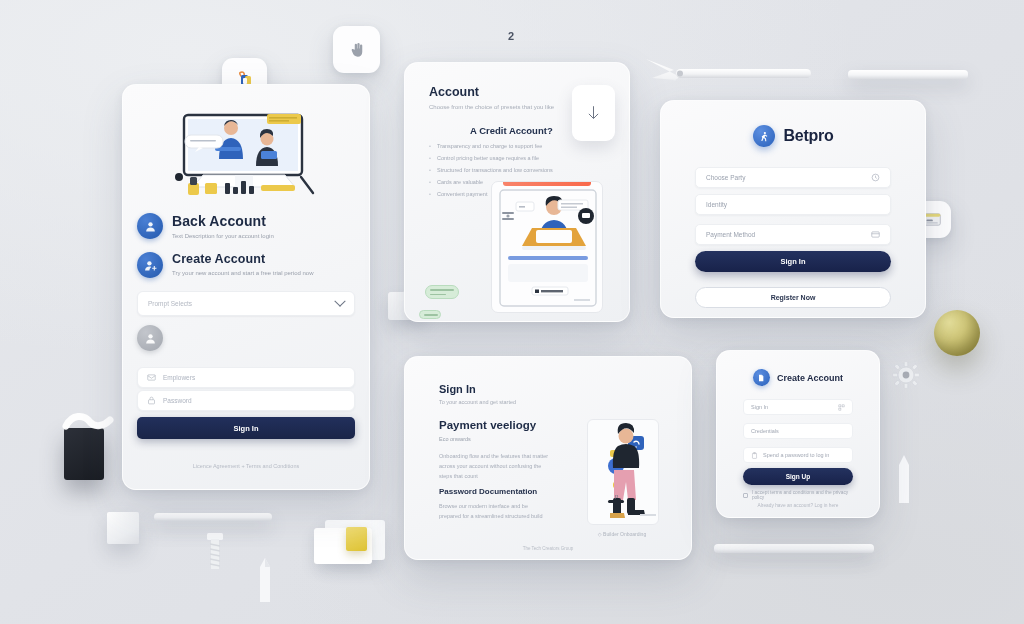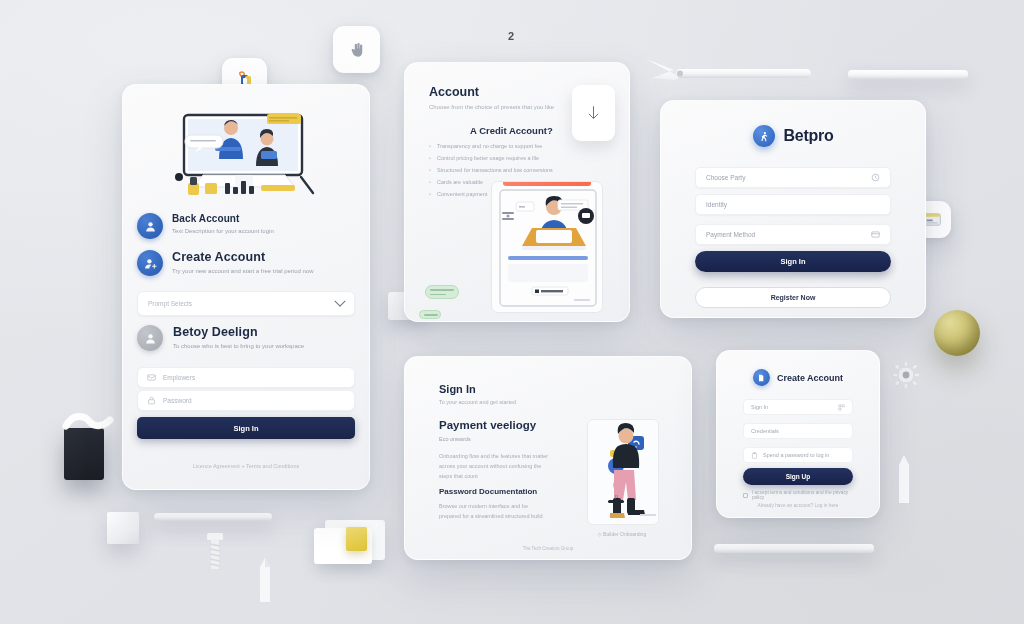--- a/index.html
+++ b/index.html
@@ -32,21 +32,21 @@
   .lc-illus { position: absolute; left: 26px; top: 26px; width: 196px; height: 94px; }
   .lc-rows { position: absolute; left: 14px; top: 128px; right: 14px; }
   .row { display: flex; align-items: flex-start; gap: 9px; margin-bottom: 11px; }
   .circ { width: 26px; height: 26px; border-radius: 50%; flex: 0 0 26px;
           background: radial-gradient(circle at 33% 28%, #4a7fd4, #2459ad);
           box-shadow: 0 2px 5px rgba(36,89,173,.35);
           display: flex; align-items: center; justify-content: center; }
   .circ.grey { background: radial-gradient(circle at 33% 28%, #c3c6cc, #a3a7af);
                box-shadow: 0 2px 5px rgba(120,125,135,.3); }
   .circ svg { width: 13px; height: 13px; fill: #fff; opacity: .92; }
-  .r-ttl { font-size: 10px; font-weight: bold; color: #1d2a44; letter-spacing: .1px; }
+  .r-ttl { font-size: 14px; font-weight: bold; color: #1d2a44; letter-spacing: .1px; }
   .r-ttl.big { font-size: 12.5px; }
   .r-sub { font-size: 6px; color: #9aa0ac; margin-top: 3px; line-height: 1.5;
            filter: blur(.33px); }
   .sel {
     position: absolute; left: 14px; top: 206px; right: 14px; height: 25px;
     background: #fff; border-radius: 6px; border: 1px solid #eceef1;
     display: flex; align-items: center; padding: 0 10px;
     box-shadow: 0 1px 2px rgba(60,70,90,.06);
   }
   .sel-v { font-size: 6.5px; color: #b3b8c2; flex: 1; filter: blur(.35px); }
@@ -381,24 +381,20 @@
       <div class="chev"></div>
     </div>
 
     <div class="prof">
       <div class="circ grey">
         <svg viewBox="0 0 24 24">
             <circle cx="12" cy="8" r="4"></circle>
             <path d="M4 21c0-4.4 3.6-7 8-7s8 2.6 8 7z"></path>
           </svg>
       </div>
-      <div>
-        <div class="r-ttl big">Betoy Deelign</div>
-        <div class="r-sub">To choose who is best to bring to your workspace</div>
-      </div>
     </div>
 
     <div class="field" style="top:282px;">
       <svg viewBox="0 0 24 24">
         <rect x="2" y="5" width="20" height="14" rx="2"></rect>
           <path d="M2 7l10 7 10-7"></path>
       </svg>
       <span>Emplowers</span>
     </div>
     <div class="field" style="top:305px;">

